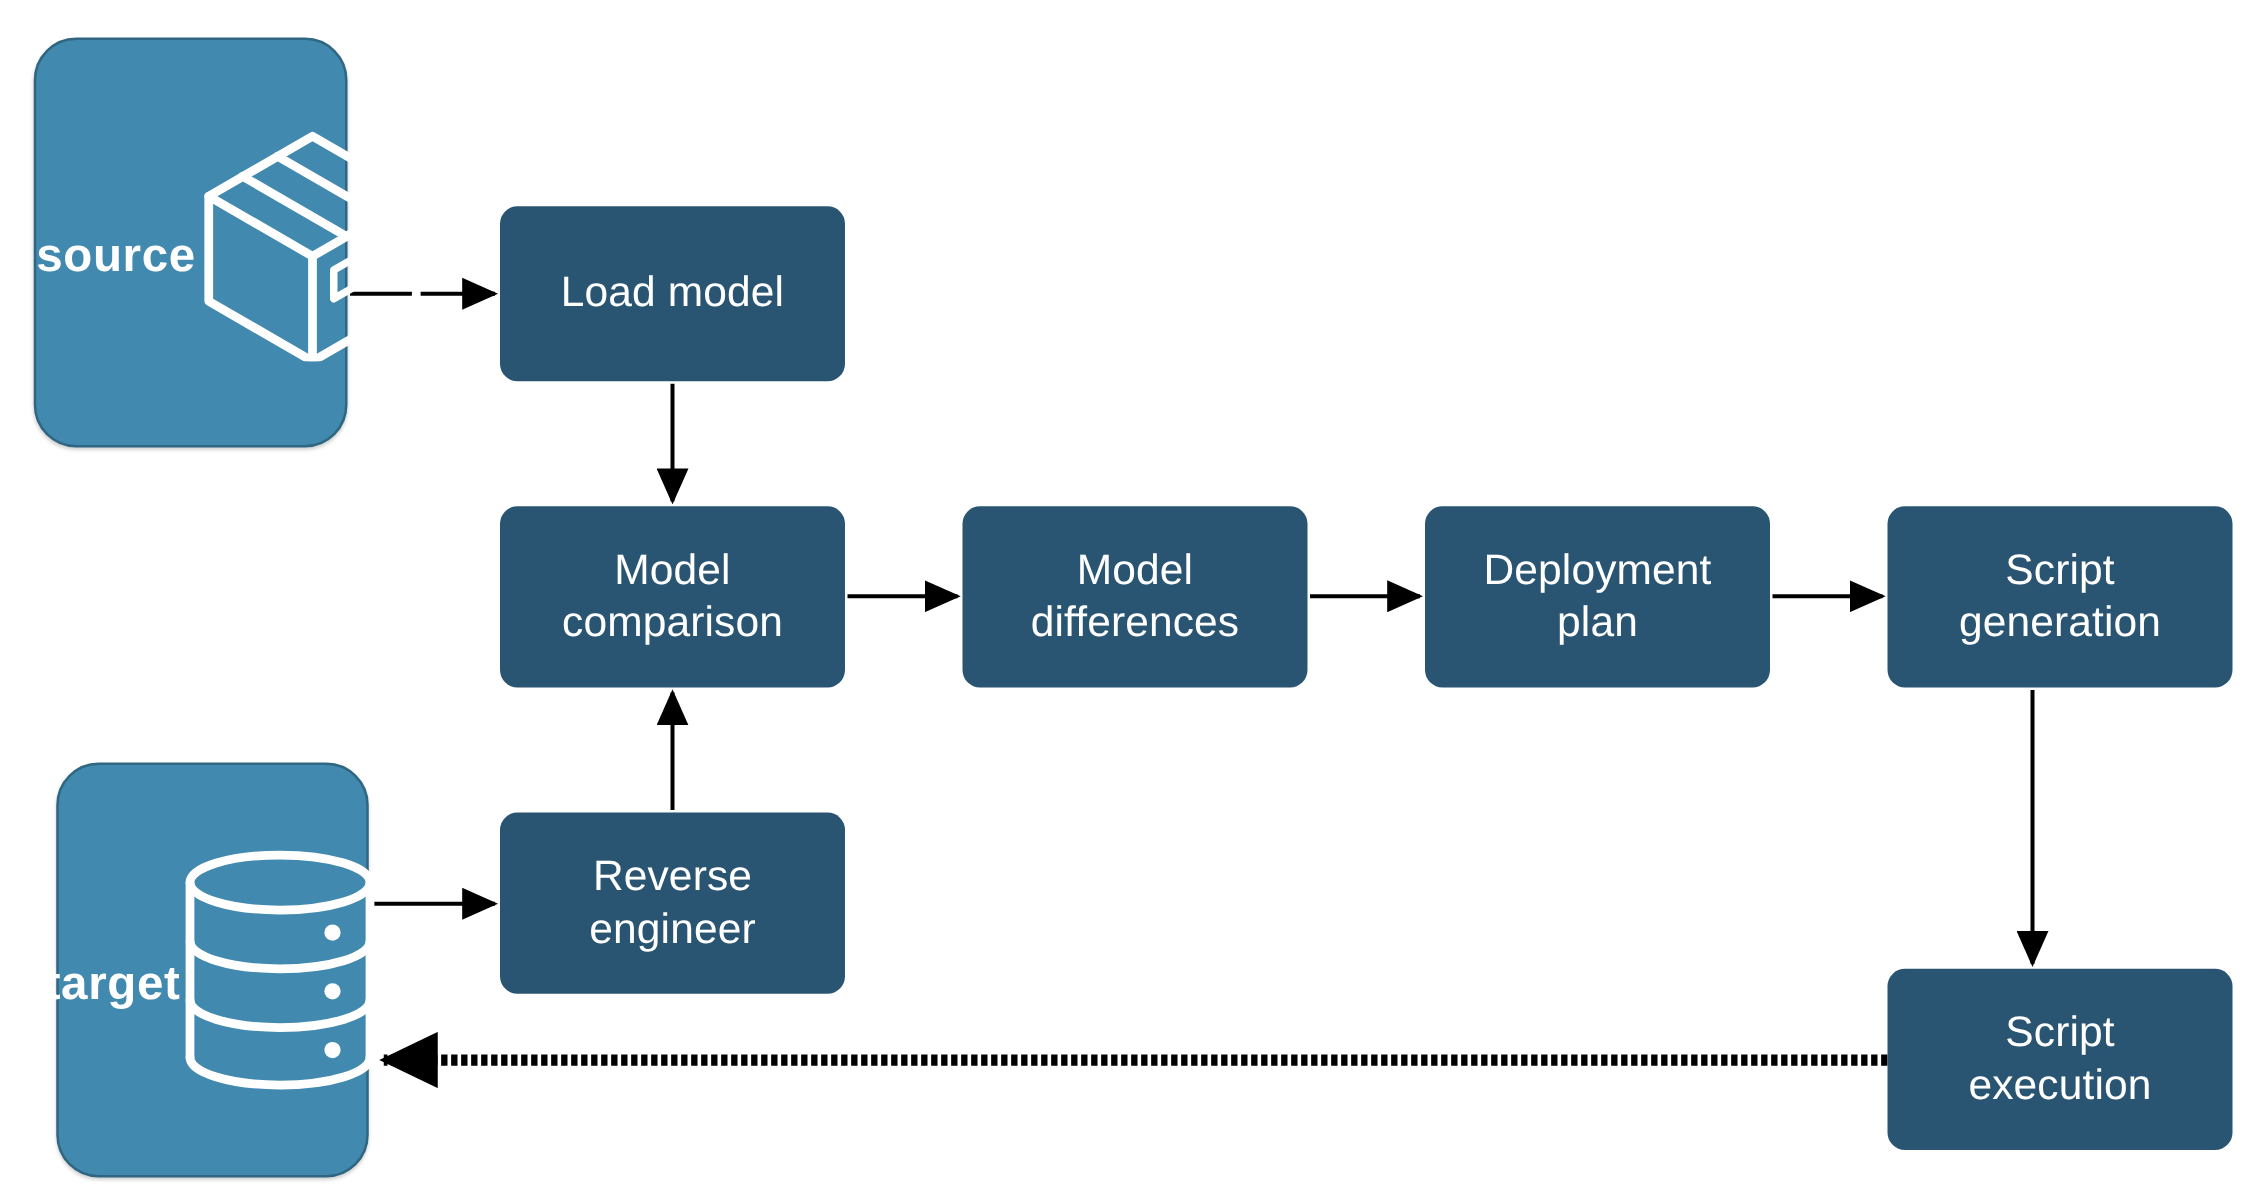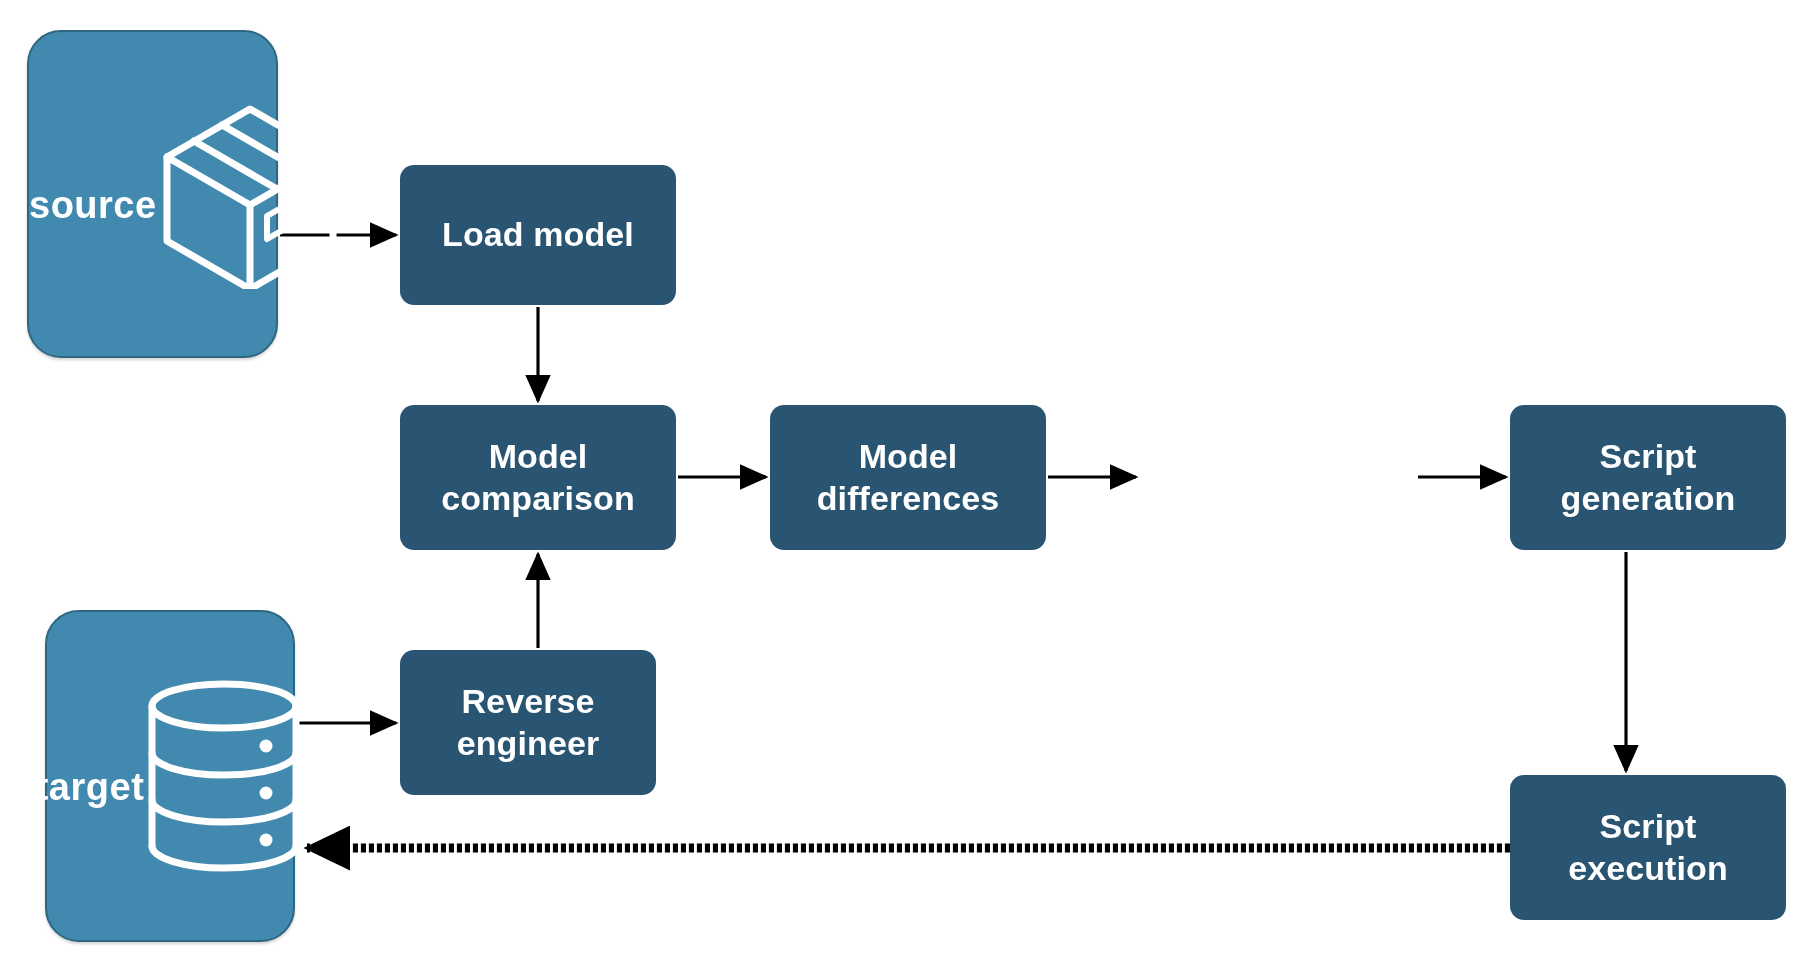--- a/index.html
+++ b/index.html
@@ -33,21 +33,21 @@
     justify-content: center;
     text-align: center;
     color: #ffffff;
   }
   
   .proc {
     background: #2A5572;
     border-radius: 14px;
     font-size: 34px;
     line-height: 1.22;
-    font-weight: 700;
+    font-weight: 400;
     letter-spacing: 0.1px;
   }
   .proc .label {
     padding: 0 10px;
     white-space: pre-line;
   }
   
   .endpoint {
     background: #4189AE;
     border: 2px solid #2F6681;
@@ -148,27 +148,31 @@
   <div class="node proc" style="left:400px; top:405px; width:276px; height:145px;">
     <span class="label">Model
 comparison</span>
   </div>
 
   <div class="node proc" style="left:770px; top:405px; width:276px; height:145px;">
     <span class="label">Model
 differences</span>
   </div>
 
+  <div class="node proc" style="left:1140px; top:405px; width:276px; height:145px;">
+    <span class="label">Deployment
+plan</span>
+  </div>
 
   <div class="node proc" style="left:1510px; top:405px; width:276px; height:145px;">
     <span class="label">Script
 generation</span>
   </div>
 
-  <div class="node proc" style="left:400px; top:650px; width:256px; height:145px;">
+  <div class="node proc" style="left:400px; top:650px; width:276px; height:145px;">
     <span class="label">Reverse
 engineer</span>
   </div>
 
   <div class="node proc" style="left:1510px; top:775px; width:276px; height:145px;">
     <span class="label">Script
 execution</span>
   </div>
 
 </div>

